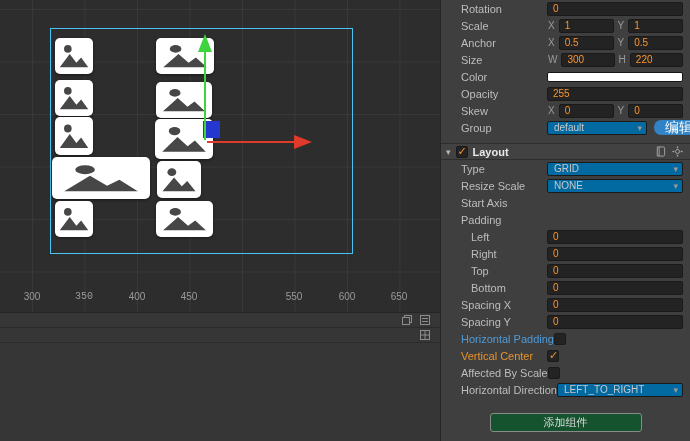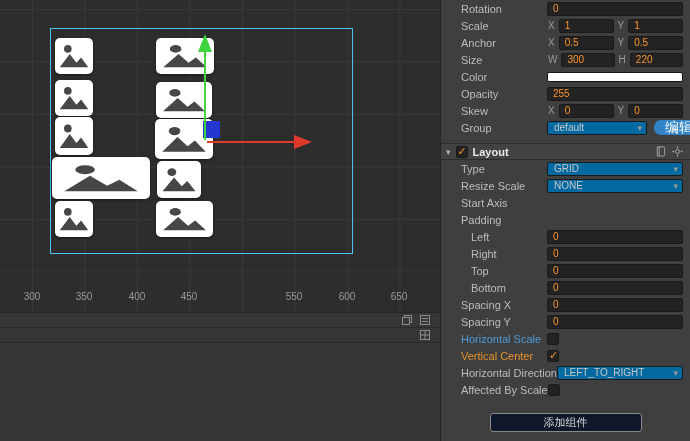--- a/index.html
+++ b/index.html
@@ -59,21 +59,21 @@
     color:var(--orange);font-size:11px;font-weight:bold}
   .btn-edit{flex:0 0 auto;background:var(--btn-blue);color:#fff;font-size:14px;
     height:15px;line-height:15px;padding:0 11px;border-radius:7px;margin-left:4px}
   .section-hdr{display:flex;align-items:center;gap:5px;height:17px;margin-top:7px;
     background:#424242;border-top:1px solid #2d2d2d;border-bottom:1px solid #2d2d2d;
     padding:0 7px 0 5px}
   .caret{color:#b5b5b5;font-size:9px}
   .sec-title{flex:1;color:#e9e9e9;font-weight:bold}
   .hdr-icons{display:flex;gap:6px;align-items:center}
   .btn-add{position:absolute;left:50%;bottom:9px;transform:translateX(-50%);
-    width:152px;height:19px;line-height:17px;text-align:center;background:#0f172a;
+    width:152px;height:19px;line-height:17px;text-align:center;background:#14532d;
     border:1px solid #8a8a8a;border-radius:3px;color:#dcdcdc}
 </style>
 </head>
 <body>
 
 <div id="app">
 
   <div id="canvas">
     <div id="selection"></div>
     <div id="tiles">
@@ -120,21 +120,21 @@
       </div>
     <svg id="gizmo" width="441" height="312">
       <rect x="203" y="121" width="17" height="17" fill="var(--g-blue)"></rect>
       <line x1="205" y1="140" x2="205" y2="50" stroke="var(--g-green)" stroke-width="2"></line>
       <polygon points="205,34 198,52 212,52" fill="var(--g-green)"></polygon>
       <line x1="207" y1="142" x2="296" y2="142" stroke="var(--g-red)" stroke-width="2"></line>
       <polygon points="312,142 294,135 294,149" fill="var(--g-red)"></polygon>
     </svg>
     <div id="ruler">
         <span class="tick" style="left: 18px;">300</span>
-        <span class="tick" style="left: 70px;">350</span>
+        <span class="tick" style="left: 70px; font-family: Liberation Mono, monospace;">350</span>
         <span class="tick" style="left: 123px;">400</span>
         <span class="tick" style="left: 175px;">450</span>
         <span class="tick" style="left: 228px; margin-top: 47px;">500</span>
         <span class="tick" style="left: 280px;">550</span>
         <span class="tick" style="left: 333px; text-align: center;">600</span>
         <span class="tick" style="left: 385px;">650</span>
       </div>
   </div>
 
   <div id="dock">
@@ -308,42 +308,42 @@
     </div>
 
     <div class="row">
       <span class="lbl">Spacing Y</span>
       <div class="fields">
           <span class="nf">0</span>
         </div>
     </div>
 
     <div class="row">
-      <span class="lbl lbl-hc">Horizontal Scale</span>
+      <span class="lbl lbl-hc">Horizontal Padding</span>
       <div class="fields">
           <span class="checkbox"></span>
         </div>
     </div>
 
     <div class="row">
       <span class="lbl lbl-vc">Vertical Center</span>
       <div class="fields">
           <span class="checkbox checked"></span>
         </div>
     </div>
 
     <div class="row">
+      <span class="lbl">Affected By Scale</span>
+      <div class="fields">
+          <span class="checkbox"></span>
+        </div>
+    </div>
+
+    <div class="row">
       <span class="lbl">Horizontal Direction</span>
       <div class="fields">
           <span class="dd">LEFT_TO_RIGHT</span>
-        </div>
-    </div>
-
-    <div class="row">
-      <span class="lbl">Affected By Scale</span>
-      <div class="fields">
-          <span class="checkbox"></span>
         </div>
     </div>
 
     <div class="btn-add">添加组件</div>
   </div>
 </div>
 
 </body></html>

